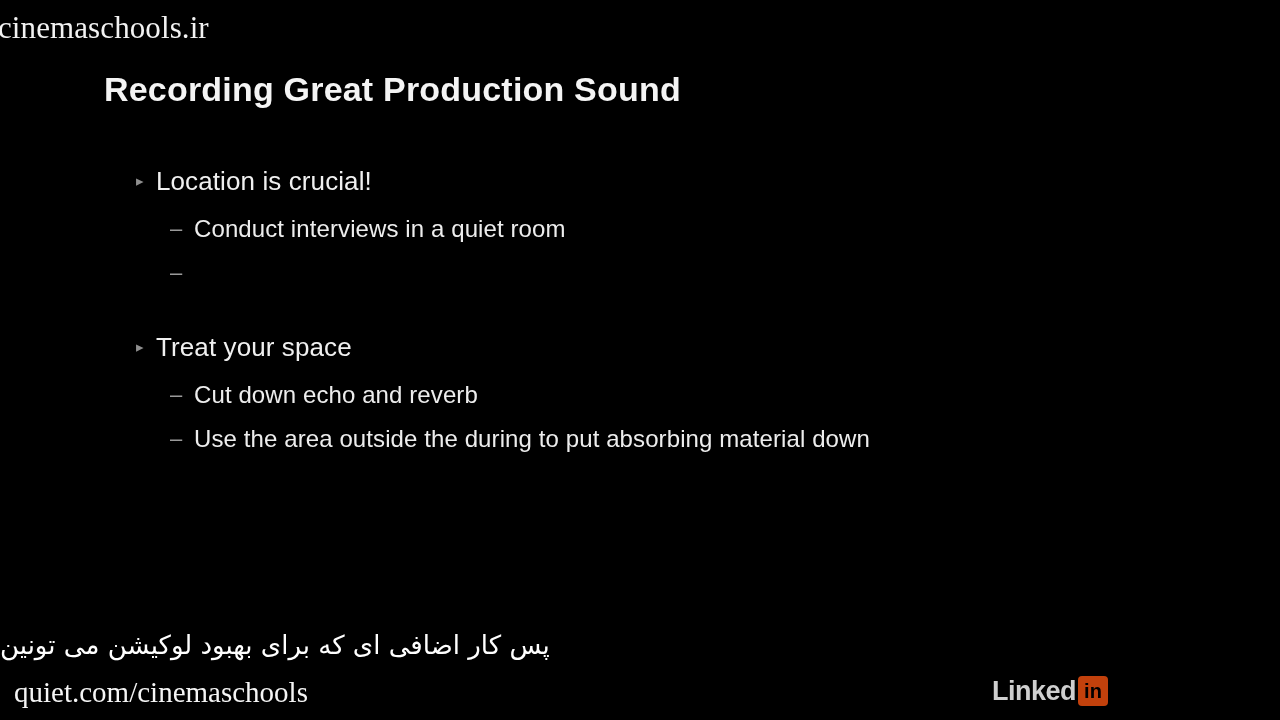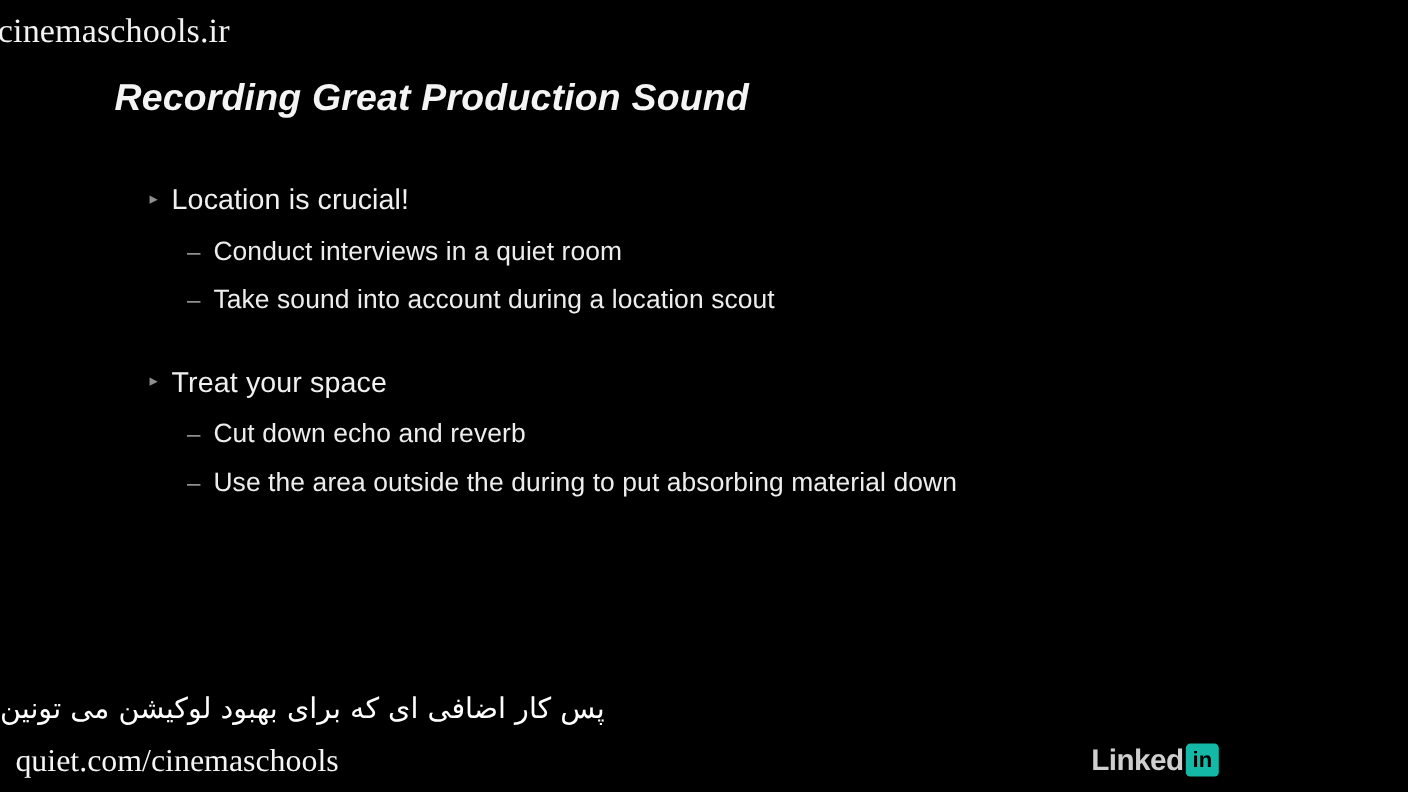--- a/index.html
+++ b/index.html
@@ -50,21 +50,20 @@
   
   .slide-title {
     position: absolute;
     left: 104px;
     top: 70px;
     font-size: 34px;
     font-weight: bold;
     color: #f4f4f4;
     letter-spacing: 0.2px;
     white-space: nowrap;
-    font-style: italic;
   }
 
   
   .bullets {
     position: absolute;
     left: 132px;
     top: 160px;
     width: 1050px;
   }
 
@@ -145,21 +144,21 @@
     font-size: 27px;
     font-weight: bold;
     color: #cfcfcf;
     letter-spacing: -0.5px;
     font-family: "Liberation Sans", sans-serif;
   }
   .li-logo .li-in {
     margin-left: 2px;
     width: 30px;
     height: 30px;
-    background: #14b8a6;
+    background: #c2410c;
     color: #000000;
     border-radius: 4px;
     font-size: 20px;
     font-weight: bold;
     display: flex;
     align-items: center;
     justify-content: center;
     font-family: "Liberation Sans", sans-serif;
   }
 </style>
@@ -179,21 +178,20 @@
       <span class="text">Location is crucial!</span>
     </div>
 
     <div class="bullet-l2">
       <span class="marker">–</span>
       <span class="text">Conduct interviews in a quiet room</span>
     </div>
 
     <div class="bullet-l2">
       <span class="marker">–</span>
-      <span class="text">Take sound into account during a location scout</span>
     </div>
 
     <div class="group-gap"></div>
 
     <div class="bullet-l1">
       <span class="marker">▸</span>
       <span class="text">Treat your space</span>
     </div>
 
     <div class="bullet-l2">

